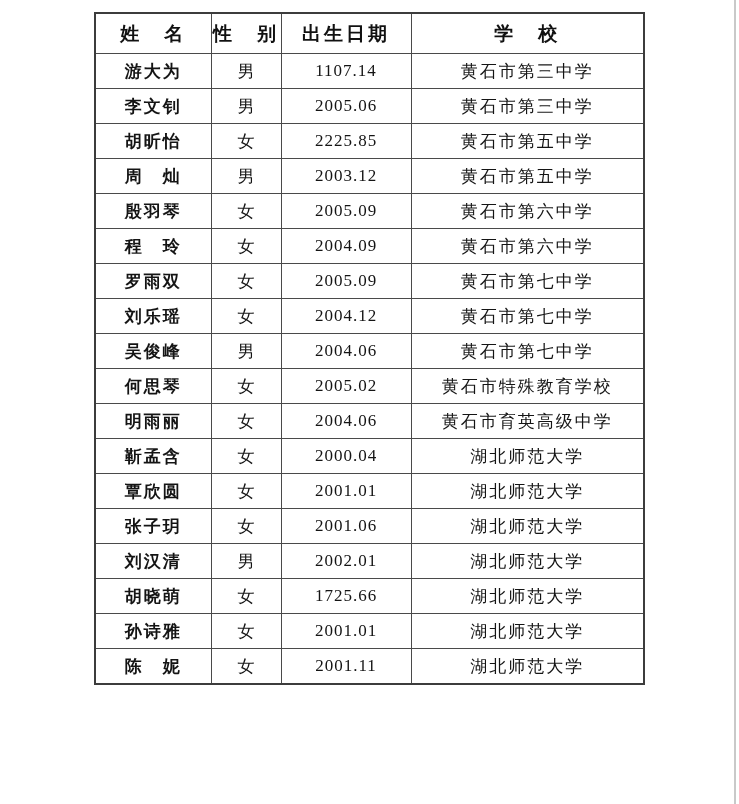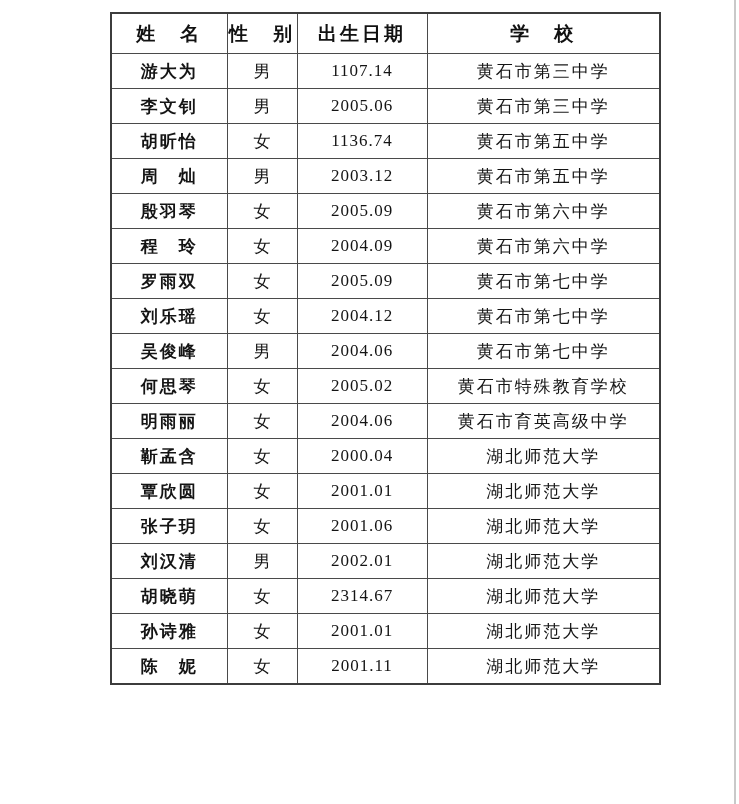--- a/index.html
+++ b/index.html
@@ -22,21 +22,21 @@
   .page-edge-line {
     position: absolute;
     top: 0;
     left: 734px;
     width: 2px;
     height: 804px;
     background: #c9c9c9;
   }
   table.roster {
     position: absolute;
-    left: 110px;
+    left: 94px;
     top: 12px;
     width: 549px;
     border-collapse: collapse;
     table-layout: fixed;
     border: 2px solid #3c3c3c;
   }
   table.roster th,
   table.roster td {
     border: 1px solid #4a4a4a;
     text-align: center;
@@ -98,21 +98,21 @@
     <td class="c-name">李文钊</td>
     <td class="c-gender">男</td>
     <td class="c-date">2005.06</td>
     <td class="c-school">黄石市第三中学</td>
   </tr>
 
 
   <tr>
     <td class="c-name">胡昕怡</td>
     <td class="c-gender">女</td>
-    <td class="c-date">1136.74</td>
+    <td class="c-date">2225.85</td>
     <td class="c-school">黄石市第五中学</td>
   </tr>
 
   <tr>
     <td class="c-name">周　灿</td>
     <td class="c-gender">男</td>
     <td class="c-date">2003.12</td>
     <td class="c-school">黄石市第五中学</td>
   </tr>
 
@@ -191,21 +191,21 @@
   <tr>
     <td class="c-name">刘汉清</td>
     <td class="c-gender">男</td>
     <td class="c-date">2002.01</td>
     <td class="c-school">湖北师范大学</td>
   </tr>
 
   <tr>
     <td class="c-name">胡晓萌</td>
     <td class="c-gender">女</td>
-    <td class="c-date">2314.67</td>
+    <td class="c-date">1725.66</td>
     <td class="c-school">湖北师范大学</td>
   </tr>
 
   <tr>
     <td class="c-name">孙诗雅</td>
     <td class="c-gender">女</td>
     <td class="c-date">2001.01</td>
     <td class="c-school">湖北师范大学</td>
   </tr>
 

